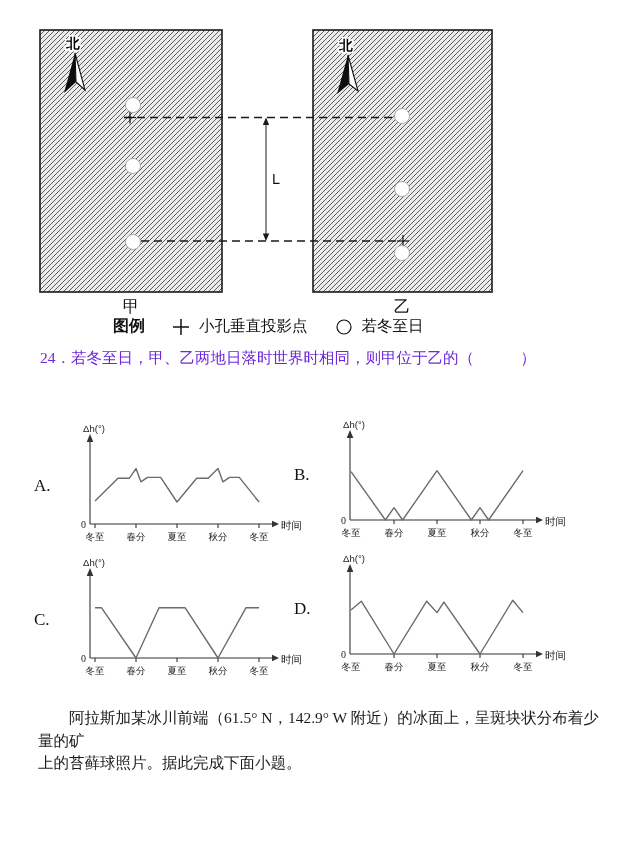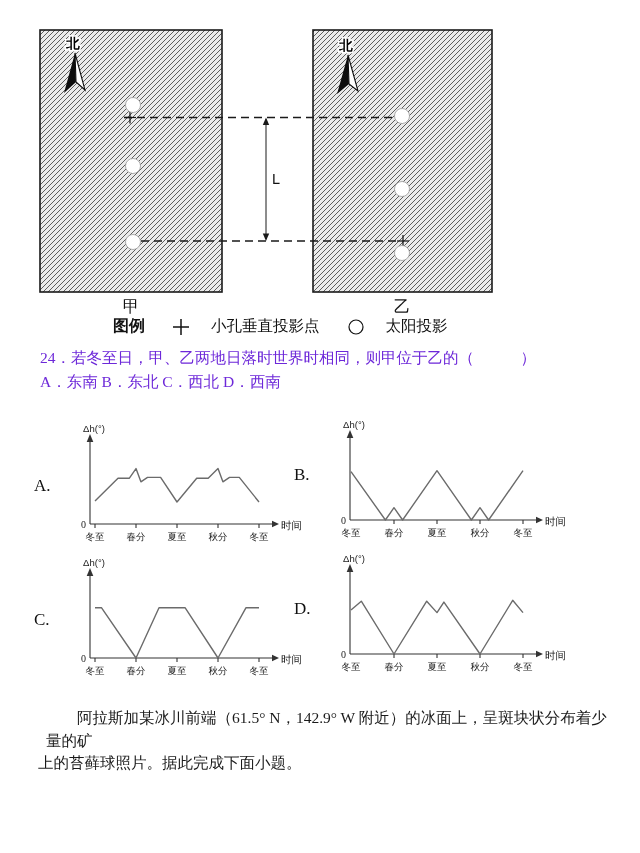--- a/index.html
+++ b/index.html
@@ -8,38 +8,38 @@
   .page { position:relative; width:640px; height:853px; background:#ffffff; overflow:hidden; }
 
   .figure { position:absolute; left:0; top:0; }
   .north-text { font:bold 13.5px "Liberation Sans", sans-serif; fill:#000; stroke:#ffffff; stroke-width:3px; paint-order:stroke; text-anchor:middle; }
   .site-text { font:16.5px "Liberation Serif", serif; fill:#111; text-anchor:middle; }
   .dist-text { font:14.5px "Liberation Sans", sans-serif; fill:#111; }
 
   .legend { position:absolute; left:0; top:316px; width:528px; display:flex; align-items:center; color:#111; }
   .legend-title { margin-left:113px; font-weight:bold; font-size:16px; font-family:"Liberation Sans", sans-serif; }
   .legend-icon { margin-left:26px; flex:0 0 auto; display:block; }
-  .legend-label { margin-left:20px; font-size:15.5px; }
+  .legend-label { margin-left:8px; font-size:15.5px; }
 
   .questions { position:absolute; left:40px; top:346px; width:578px; font-size:15.5px; line-height:23.5px; color:#6d28d9; }
 
   .chart-cell { position:absolute; display:flex; }
   .opt-label { width:30px; font-size:17px; padding-left:4px; color:#111; }
   .pt-a { padding-top:52px; } .pt-b { padding-top:45px; }
   .chart-svg { display:block; }
   .ax { stroke:#333; stroke-width:1.1; }
   .ah { fill:#333; }
   .curve { fill:none; stroke:#6b6b6b; stroke-width:1.4; stroke-linejoin:round; }
   .tick { font:9.5px "Liberation Serif", serif; text-anchor:middle; fill:#222; }
   .num  { font:10px "Liberation Serif", serif; text-anchor:end; fill:#222; }
   .ylab { font:9.5px "Liberation Sans", sans-serif; text-anchor:middle; fill:#222; }
   .xlab { font:10.5px "Liberation Serif", serif; text-anchor:start; fill:#222; }
 
   .passage { position:absolute; left:38px; top:707px; width:576px; font-size:15.5px; line-height:22.5px; color:#1a1a1a; }
-  .passage .indent { text-indent:2em;margin-left:8px; }
+  .passage .indent { text-indent:2em; }
 </style>
 </head>
 <body>
 
 <div class="page">
 
   <svg class="figure" width="640" height="344" viewBox="0 0 640 344">
     <defs>
       <pattern id="hatch" patternUnits="userSpaceOnUse" width="5" height="5">
         <rect width="5" height="5" fill="#ebebeb"></rect>
@@ -94,26 +94,25 @@
   <div class="legend">
     <span class="legend-title">图例</span>
     <svg class="legend-icon" width="20" height="20">
       <line x1="10" y1="2" x2="10" y2="18" stroke="#111" stroke-width="1.5"></line>
       <line x1="2" y1="10" x2="18" y2="10" stroke="#111" stroke-width="1.5"></line>
     </svg>
     <span class="legend-label">小孔垂直投影点</span>
     <svg class="legend-icon" width="20" height="20">
       <circle cx="10" cy="10" r="7" fill="none" stroke="#111" stroke-width="1.2"></circle>
     </svg>
-    <span class="legend-label">太阳投影</span>
+    <span class="legend-label">若冬至日</span>
   </div>
 
   <div class="questions">
     <div>24．若冬至日，甲、乙两地日落时世界时相同，则甲位于乙的（　　　）</div>
-    <div>A．东南 B．东北 C．西北 D．西南</div>
   </div>
 
   <div class="chart-cell" style="left:30px; top:424px;">
     <div class="opt-label pt-a">A.</div>
     <svg class="chart-svg" width="260" height="130" viewBox="0 0 260 130">
         <line x1="30" y1="100" x2="212" y2="100" class="ax"></line>
         <line x1="30" y1="100" x2="30" y2="16" class="ax"></line>
         <polygon points="219,100 212,96.7 212,103.3" class="ah"></polygon>
         <polygon points="30,10 26.7,18 33.3,18" class="ah"></polygon>
         <line x1="35" y1="100" x2="35" y2="104" class="ax"></line>

